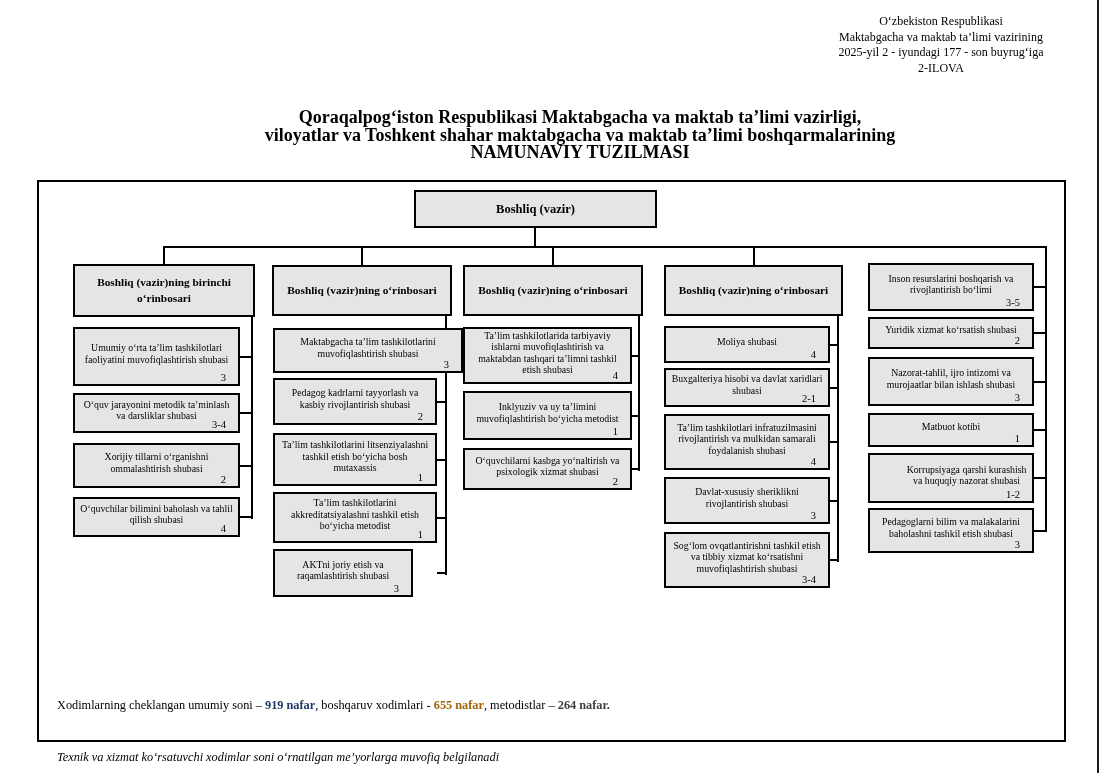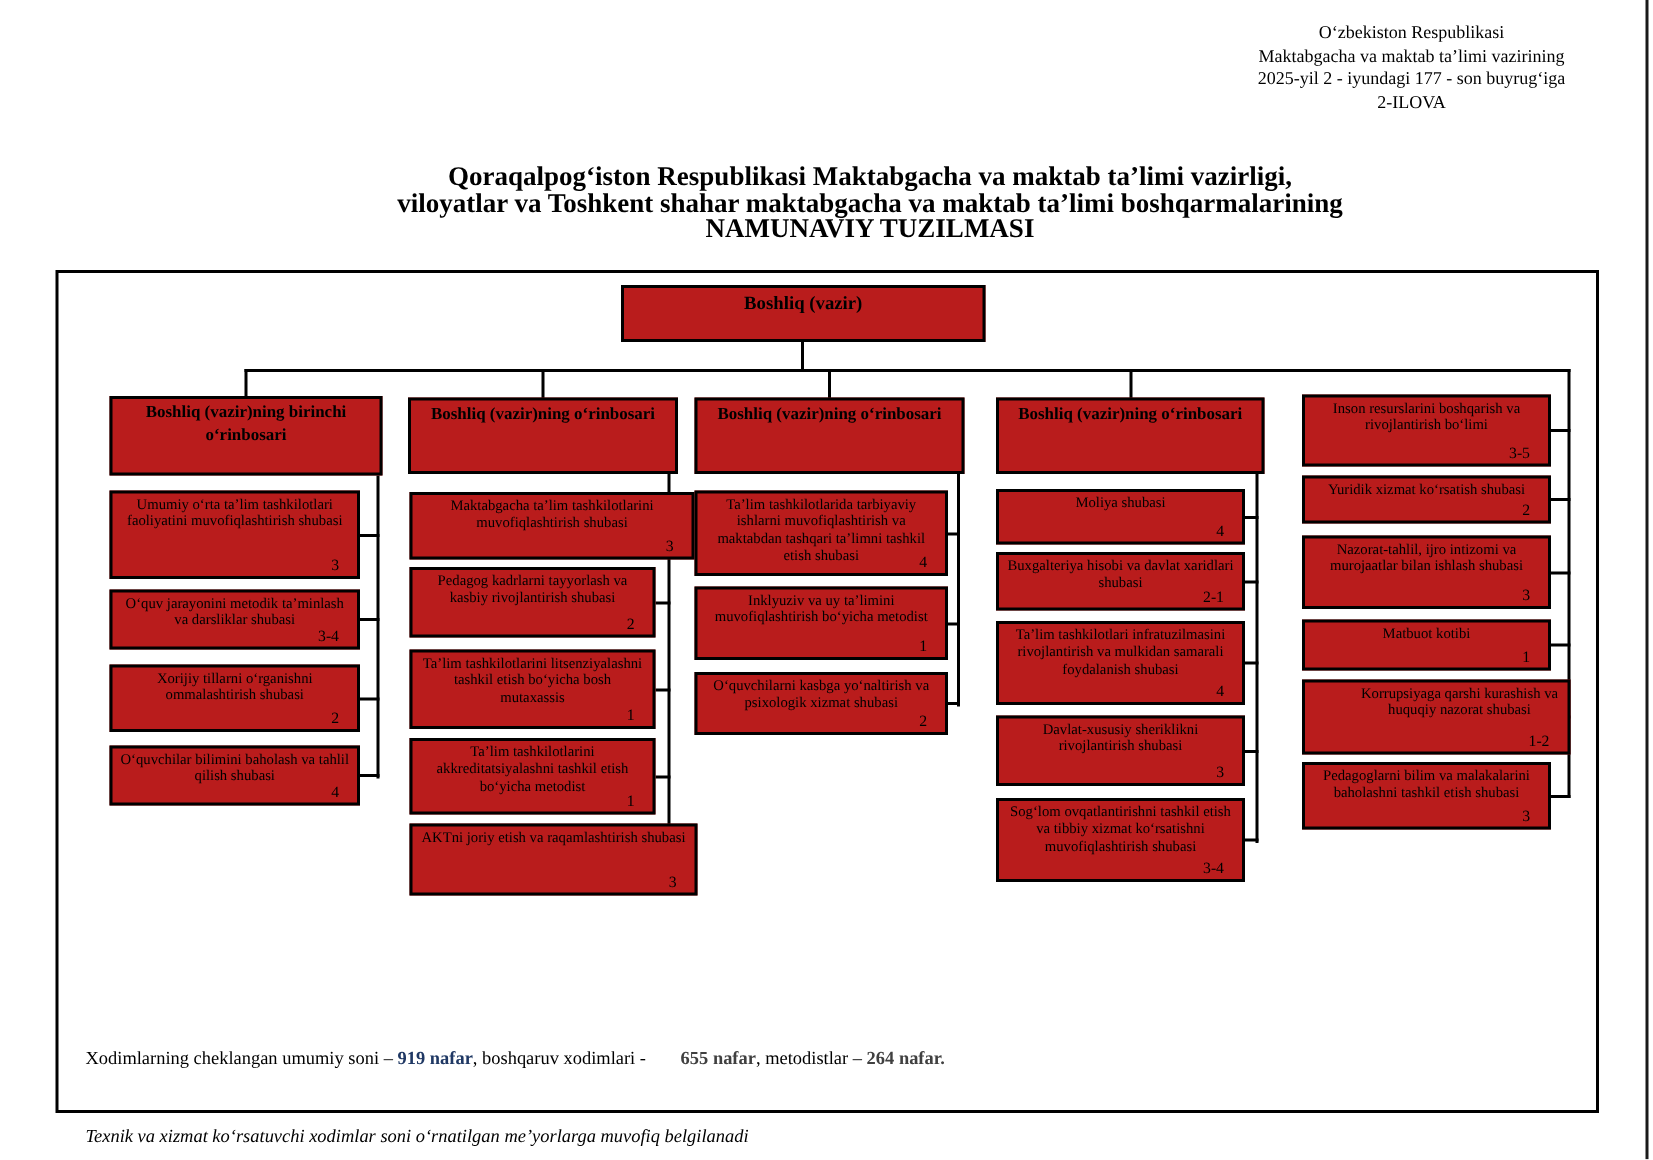--- a/index.html
+++ b/index.html
@@ -4,22 +4,22 @@
 <style>
   html,body{margin:0;padding:0;background:#fff;}
   .page{position:relative;width:1102px;height:773px;background:#ffffff;overflow:hidden;
         font-family:"Liberation Serif","DejaVu Serif",serif;color:#000;}
   .corner{position:absolute;left:782px;top:14px;width:318px;text-align:center;
           font-size:12px;line-height:15.5px;}
   .title{position:absolute;left:60px;top:109px;width:1040px;text-align:center;
          font-weight:bold;font-size:18px;line-height:17.5px;}
   .frame{position:absolute;left:37px;top:180px;width:1029px;height:562px;
          border:2px solid #000;box-sizing:border-box;}
-  .hd,.bx{position:absolute;background:#b91c1c;border:2px solid #000;box-sizing:border-box;
-          display:flex;align-items:flex-start;justify-content:center;text-align:center;z-index:2;}
+  .hd,.bx{position:absolute;background:#e5e5e5;border:2px solid #000;box-sizing:border-box;
+          display:flex;align-items:center;justify-content:center;text-align:center;z-index:2;}
   .hd{font-weight:bold;font-size:11.3px;line-height:1.35;padding:2px 8px;}
   .root{font-size:12.5px;}
   .bx{font-size:9.8px;line-height:1.16;padding:2px 5px 8px;}
   .cnt{position:absolute;right:12px;bottom:0px;font-size:10.5px;line-height:1.1;}
   .ln{position:absolute;background:#000;z-index:1;}
   .f1{position:absolute;left:57px;top:698px;font-size:12.3px;white-space:nowrap;}
   .f1 .fb{font-weight:bold;}
   .f2{position:absolute;left:57px;top:718px;font-size:12.3px;font-style:italic;white-space:nowrap;margin-top:32px;}
   .pageline{position:absolute;left:1097px;top:0;width:2px;height:773px;background:#1a1a1a;}
 </style>
@@ -94,21 +94,21 @@
       <div class="bx" style="left: 273px; top: 433px; width: 164px; height: 53px;">
         <span>Ta’lim tashkilotlarini litsenziyalashni tashkil etish bo‘yicha bosh mutaxassis</span>
         <span class="cnt">1</span>
       </div>
       <div class="ln" style="left: 437px; top: 517px; width: 10px; height: 2px;"></div>
       <div class="bx" style="left: 273px; top: 492px; width: 164px; height: 51px;">
         <span>Ta’lim tashkilotlarini akkreditatsiyalashni tashkil etish bo‘yicha metodist</span>
         <span class="cnt">1</span>
       </div>
       <div class="ln" style="left: 437px; top: 572px; width: 10px; height: 2px;"></div>
-      <div class="bx" style="left: 273px; top: 549px; width: 192px; height: 48px;">
+      <div class="bx" style="left: 273px; top: 549px; width: 140px; height: 48px;">
         <span>AKTni joriy etish va raqamlashtirish shubasi</span>
         <span class="cnt">3</span>
       </div>
       <div class="ln" style="left: 552px; top: 246px; width: 2px; height: 20px;"></div>
       <div class="hd" style="left: 463px; top: 265px; width: 180px; height: 51px;">
         <span>Boshliq (vazir)ning o‘rinbosari</span>
       </div>
       <div class="ln" style="left: 638px; top: 316px; width: 2px; height: 155px;"></div>
       <div class="ln" style="left: 632px; top: 355px; width: 8px; height: 2px;"></div>
       <div class="bx" style="left: 463px; top: 327px; width: 169px; height: 57px;">
@@ -170,28 +170,28 @@
       <div class="bx" style="left: 868px; top: 357px; width: 166px; height: 49px;">
         <span>Nazorat-tahlil, ijro intizomi va murojaatlar bilan ishlash shubasi</span>
         <span class="cnt">3</span>
       </div>
       <div class="ln" style="left: 1034px; top: 429px; width: 13px; height: 2px;"></div>
       <div class="bx" style="left: 868px; top: 413px; width: 166px; height: 34px;">
         <span>Matbuot kotibi</span>
         <span class="cnt">1</span>
       </div>
       <div class="ln" style="left: 1034px; top: 477px; width: 13px; height: 2px;"></div>
-      <div class="bx" style="left: 868px; top: 453px; width: 179px; height: 50px; padding-left: 36px;">
+      <div class="bx" style="left: 868px; top: 453px; width: 166px; height: 50px; padding-left: 36px;">
         <span>Korrupsiyaga qarshi kurashish va huquqiy nazorat shubasi</span>
         <span class="cnt">1-2</span>
       </div>
       <div class="ln" style="left: 1034px; top: 530px; width: 13px; height: 2px;"></div>
       <div class="bx" style="left: 868px; top: 508px; width: 166px; height: 45px;">
         <span>Pedagoglarni bilim va malakalarini baholashni tashkil etish shubasi</span>
         <span class="cnt">3</span>
       </div>
     </div>
 
-  <div class="f1" id="footer-line1"><span>Xodimlarning cheklangan umumiy soni – </span><span class="fb" style="color: rgb(31, 56, 100);">919 nafar</span><span>, boshqaruv xodimlari - </span><span class="fb" style="color: #404040; margin-left: 20px;">655 nafar</span><span>, metodistlar – </span><span class="fb" style="color: #404040;">264 nafar.</span></div>
+  <div class="f1" id="footer-line1"><span>Xodimlarning cheklangan umumiy soni – </span><span class="fb" style="color: rgb(31, 56, 100);">919 nafar</span><span>, boshqaruv xodimlari - </span><span class="fb" style="color: #a16207;">655 nafar</span><span>, metodistlar – </span><span class="fb" style="color: #404040;">264 nafar.</span></div>
   <div class="f2">Texnik va xizmat ko‘rsatuvchi xodimlar soni o‘rnatilgan me’yorlarga muvofiq belgilanadi</div>
 
   <div class="pageline"></div>
 </div>
 
 </body></html>

